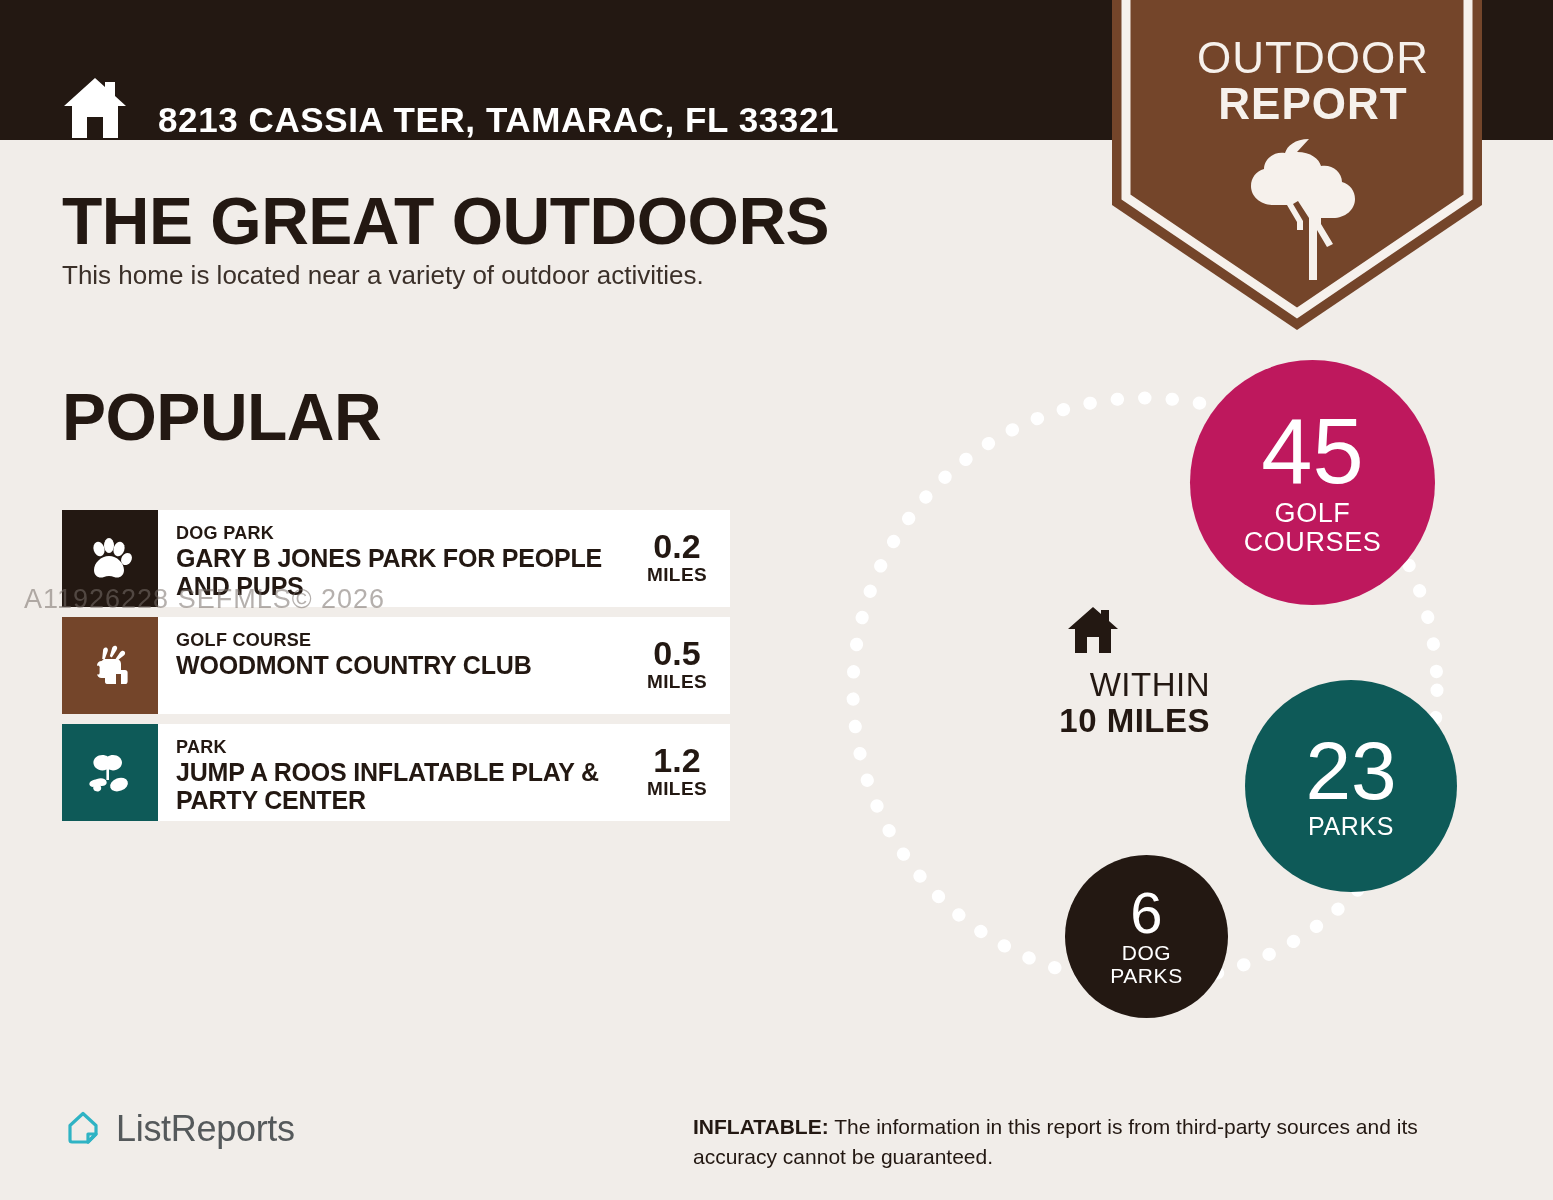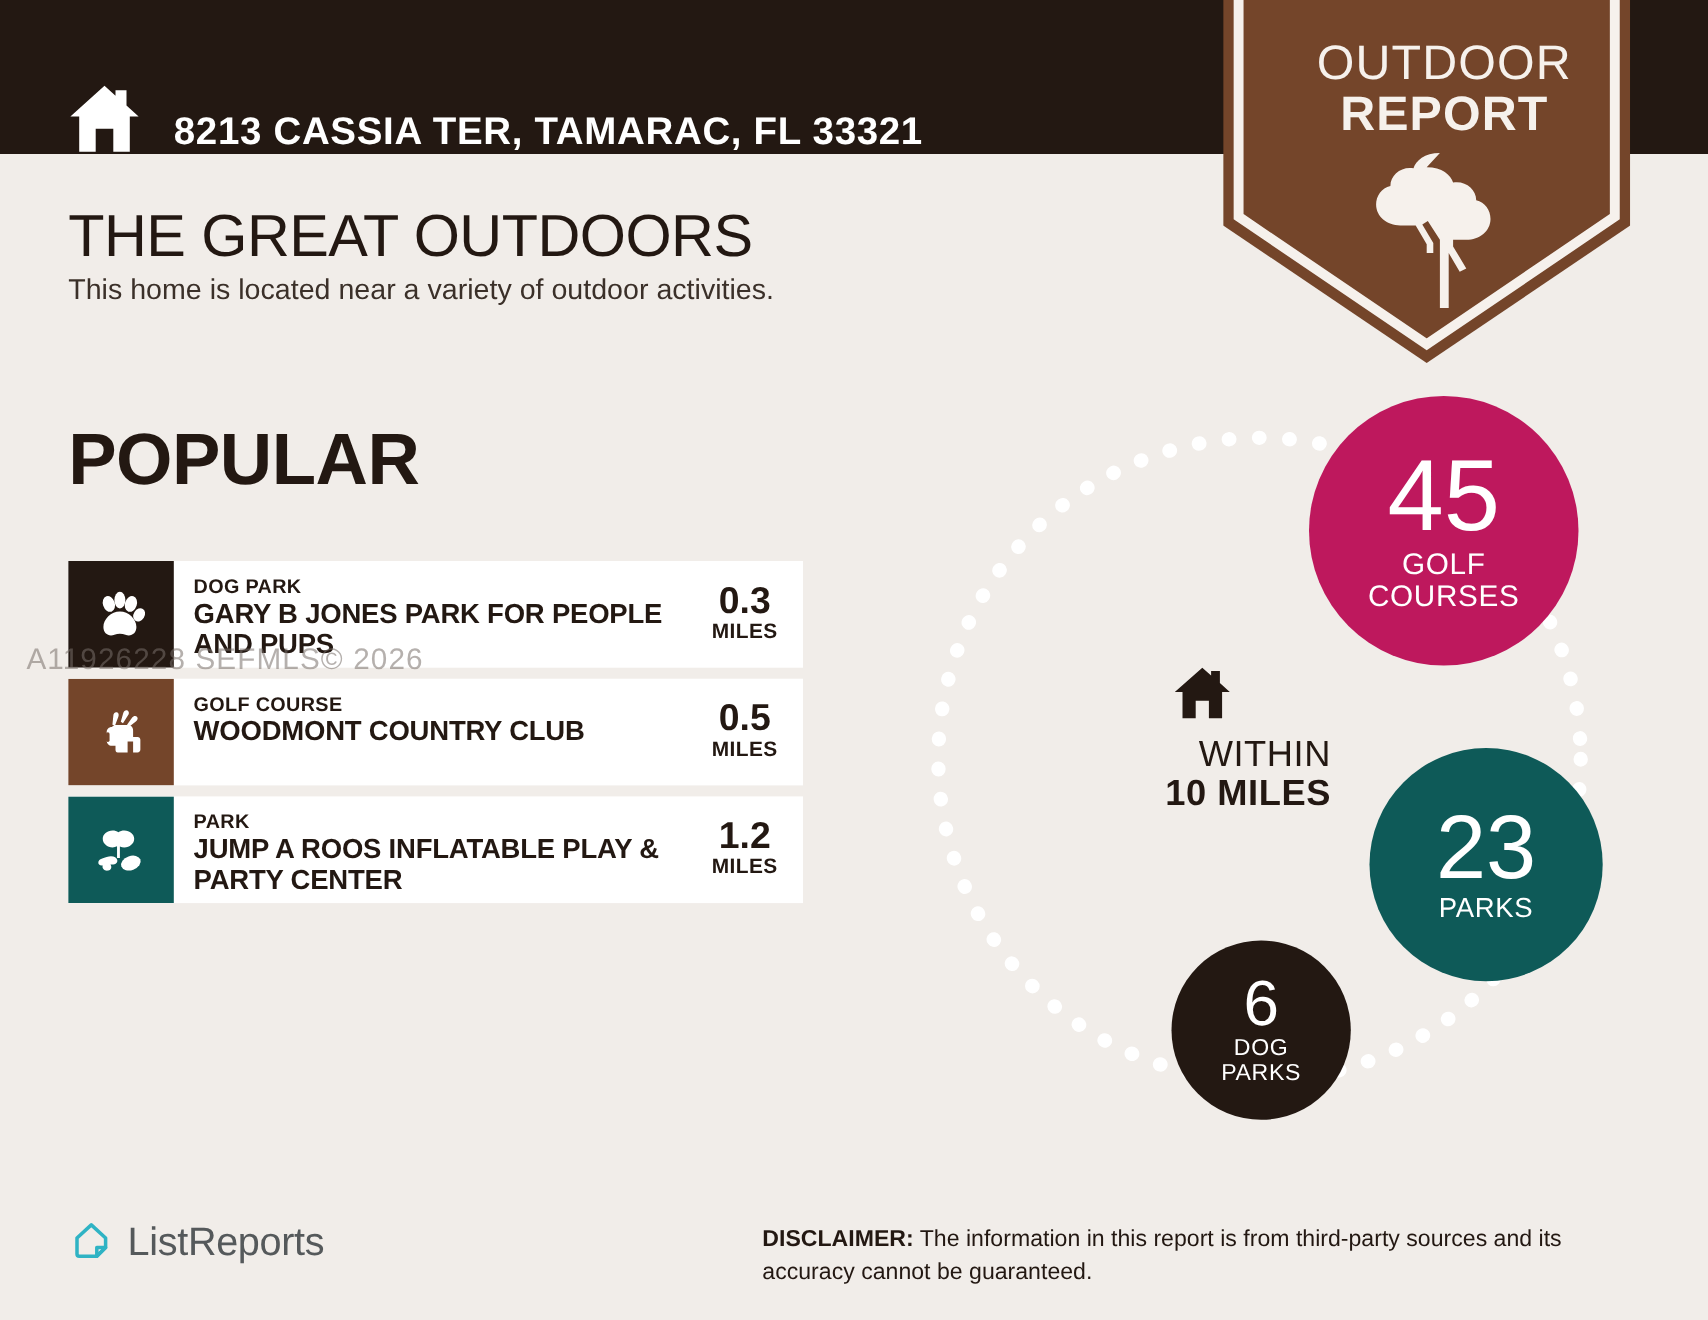--- a/index.html
+++ b/index.html
@@ -70,22 +70,22 @@
     display: block;
     font-size: 44px;
     font-weight: bold;
     letter-spacing: 1px;
     line-height: 1.05;
   }
 
   
   #headline-block { position: absolute; left: 62px; top: 188px; }
   #headline {
-    font-size: 54px;
-    font-weight: normal;
+    font-size: 66px;
+    font-weight: bold;
     color: #231812;
     letter-spacing: -0.5px;
     line-height: 1.0;
     white-space: nowrap;
   }
   #subheadline {
     margin-top: 6px;
     font-size: 26px;
     color: #3b3029;
     white-space: nowrap;
@@ -318,21 +318,21 @@
           <ellipse cx="33" cy="14" rx="5.4" ry="7.4" fill="#fff" transform="rotate(18 33 14)"></ellipse>
           <ellipse cx="40.5" cy="24" rx="5" ry="6.4" fill="#fff" transform="rotate(32 40.5 24)"></ellipse>
           <path fill="#fff" d="M23 21 c8 0 15 7 15 14 c0 6 -5 9 -10 7 c-3 -1.2 -7 -1.2 -10 0 c-5 2 -10 -1 -10 -7 c0 -7 7 -14 15 -14 Z"></path>
         </svg>
       </div>
       <div class="poi-body">
         <div class="poi-category">DOG PARK</div>
         <div class="poi-name">GARY B JONES PARK FOR PEOPLE AND PUPS</div>
       </div>
       <div class="poi-dist">
-        <div class="poi-dist-value">0.3</div>
+        <div class="poi-dist-value">0.2</div>
         <div class="poi-dist-unit">MILES</div>
       </div>
     </div>
 
     <div class="poi-row">
       <div class="poi-icon-box" style="background:#74452a;">
         <svg viewBox="0 0 48 48">
           <path fill="#fff" d="M17 9 c0 -2.4 1.6 -4 3.4 -3.4 c1.6 0.6 1.8 2.4 1.2 4 l-3 8 l-2.4 -0.7 Z"></path>
           <path fill="#fff" d="M26 6.5 c0.6 -2.4 2.6 -3.4 4.2 -2.4 c1.4 1 1.2 2.8 0.2 4.2 l-4.6 7.2 l-2 -1.3 Z"></path>
           <path fill="#fff" d="M34 10.5 c1.4 -2 3.6 -2.2 4.7 -0.7 c1 1.4 0.2 3 -1.2 4 l-6.4 5 l-1.6 -1.9 Z"></path>
@@ -411,16 +411,16 @@
 
   <div id="footer-logo">
     <svg viewBox="0 0 42 42">
       <path d="M8 17.5 L21 5.5 L34 17.5 L34 26 L26 34 L10 34 C8.9 34 8 33.1 8 32 Z" fill="none" stroke="#2fb3c4" stroke-width="3.2" stroke-linejoin="round"></path>
       <path d="M26 34 L26 26 L34 26 Z" fill="none" stroke="#2fb3c4" stroke-width="3.2" stroke-linejoin="round"></path>
     </svg>
     <span id="footer-logo-text">ListReports</span>
   </div>
 
   <div id="disclaimer">
-    <span id="disclaimer-label">DISCLAIMER:</span><span> The information in this report is from third-party sources and its accuracy cannot be guaranteed.</span>
+    <span id="disclaimer-label">INFLATABLE:</span><span> The information in this report is from third-party sources and its accuracy cannot be guaranteed.</span>
   </div>
 
 </div>
 
 </body></html>

